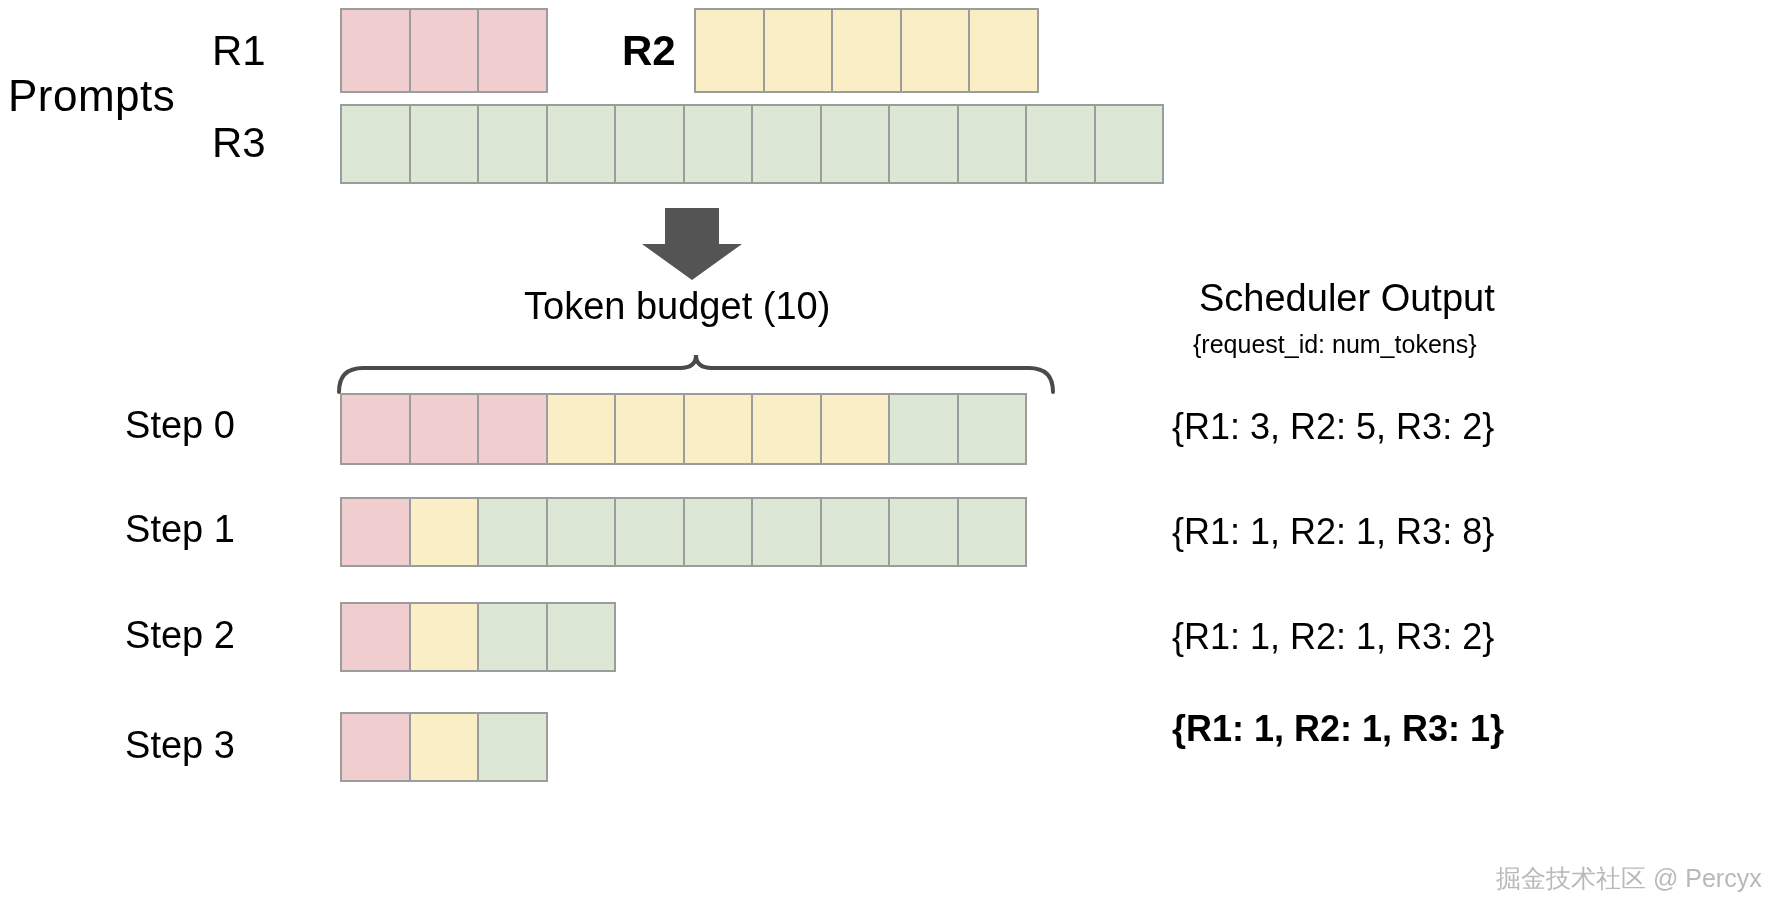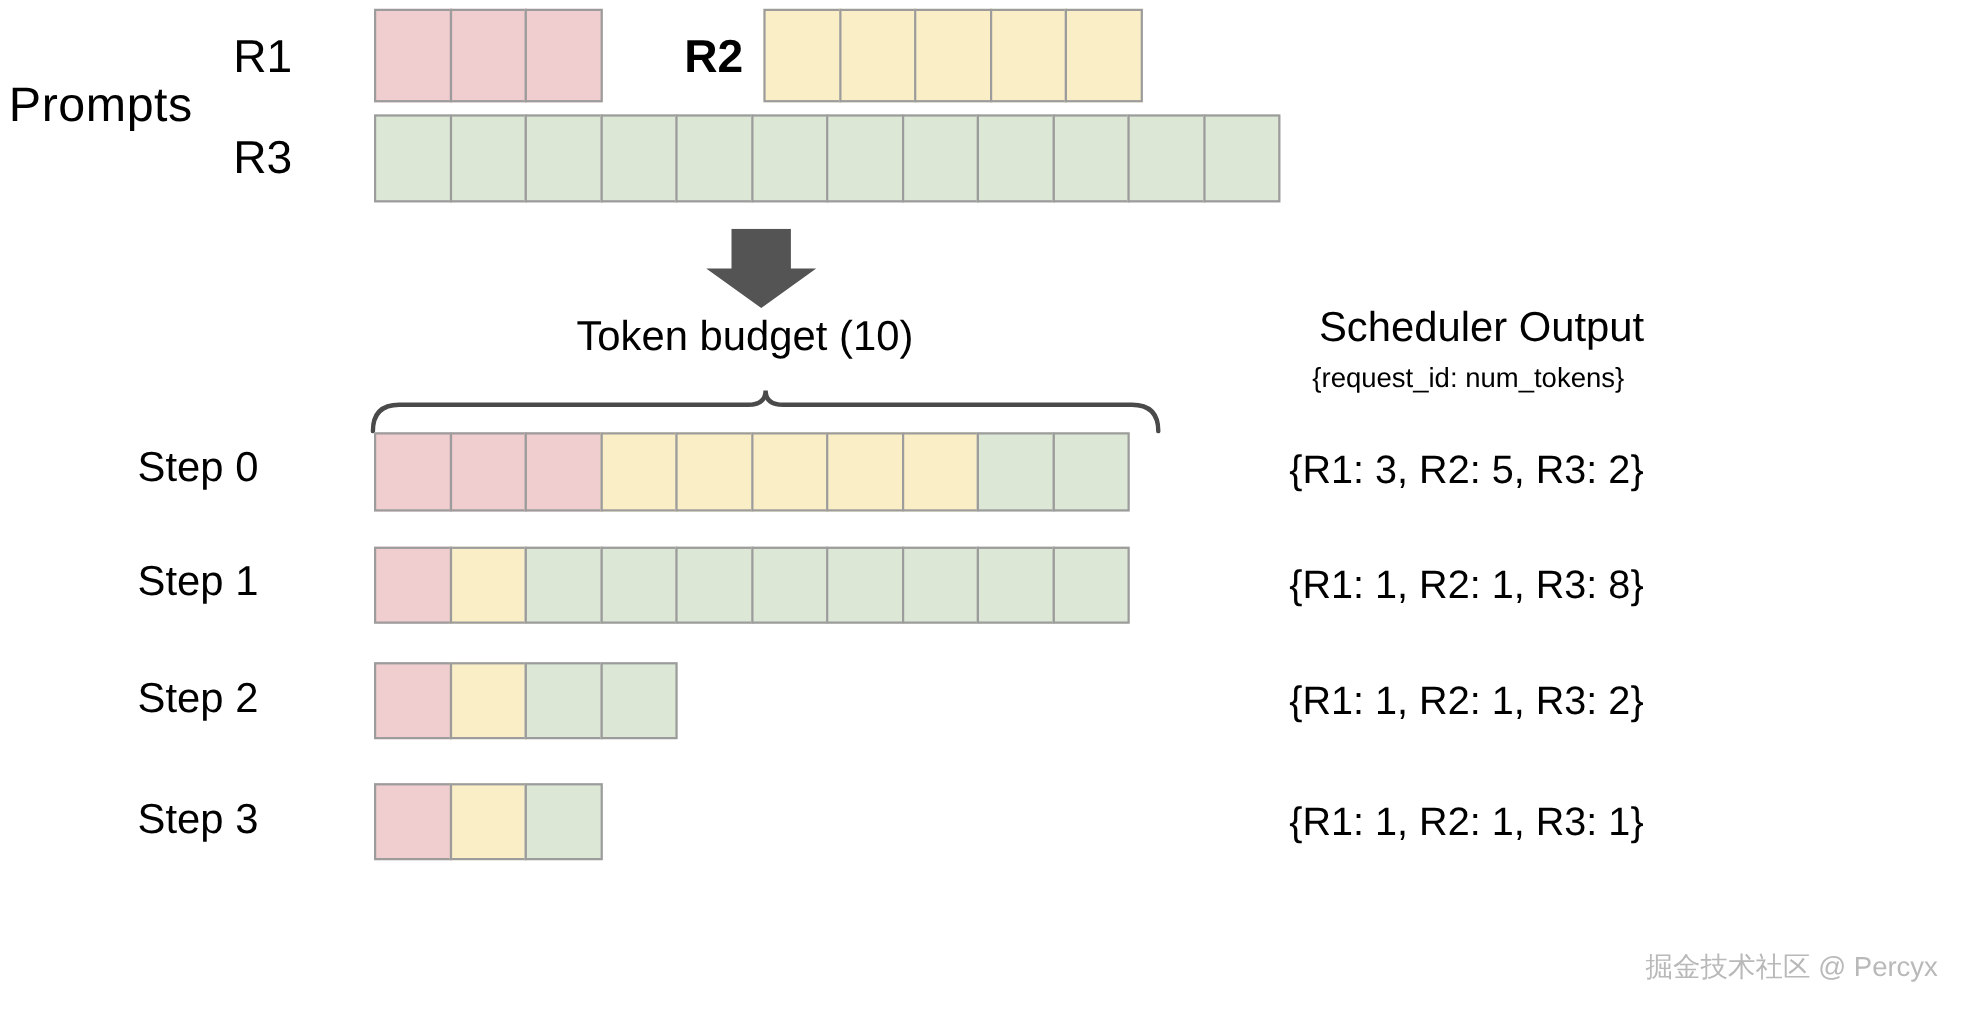--- a/index.html
+++ b/index.html
@@ -200,17 +200,17 @@
       <div class="cell" style="width: 70.5px; background: rgb(220, 232, 213);"></div>
     </div>
   <div class="out-line" style="top:616px;">{R1: 1, R2: 1, R3: 2}</div>
 
   <div class="step-label" style="left:60px; top:724px;">Step 3</div>
   <div class="row" style="left:340px; top:712px; height:70px;">
       <div class="cell" style="width: 70.5px; background: rgb(240, 205, 207);"></div>
       <div class="cell" style="width: 70.5px; background: rgb(250, 238, 199);"></div>
       <div class="cell" style="width: 70.5px; background: rgb(220, 232, 213);"></div>
     </div>
-  <div class="out-line" style="top:726px;">{R1: 1, R2: 1, R3: 1}</div>
+  <div class="out-line" style="top:708px;font-weight:bold;">{R1: 1, R2: 1, R3: 1}</div>
 
   <div id="watermark">掘金技术社区 @ Percyx</div>
 
 </div>
 
 </body></html>

